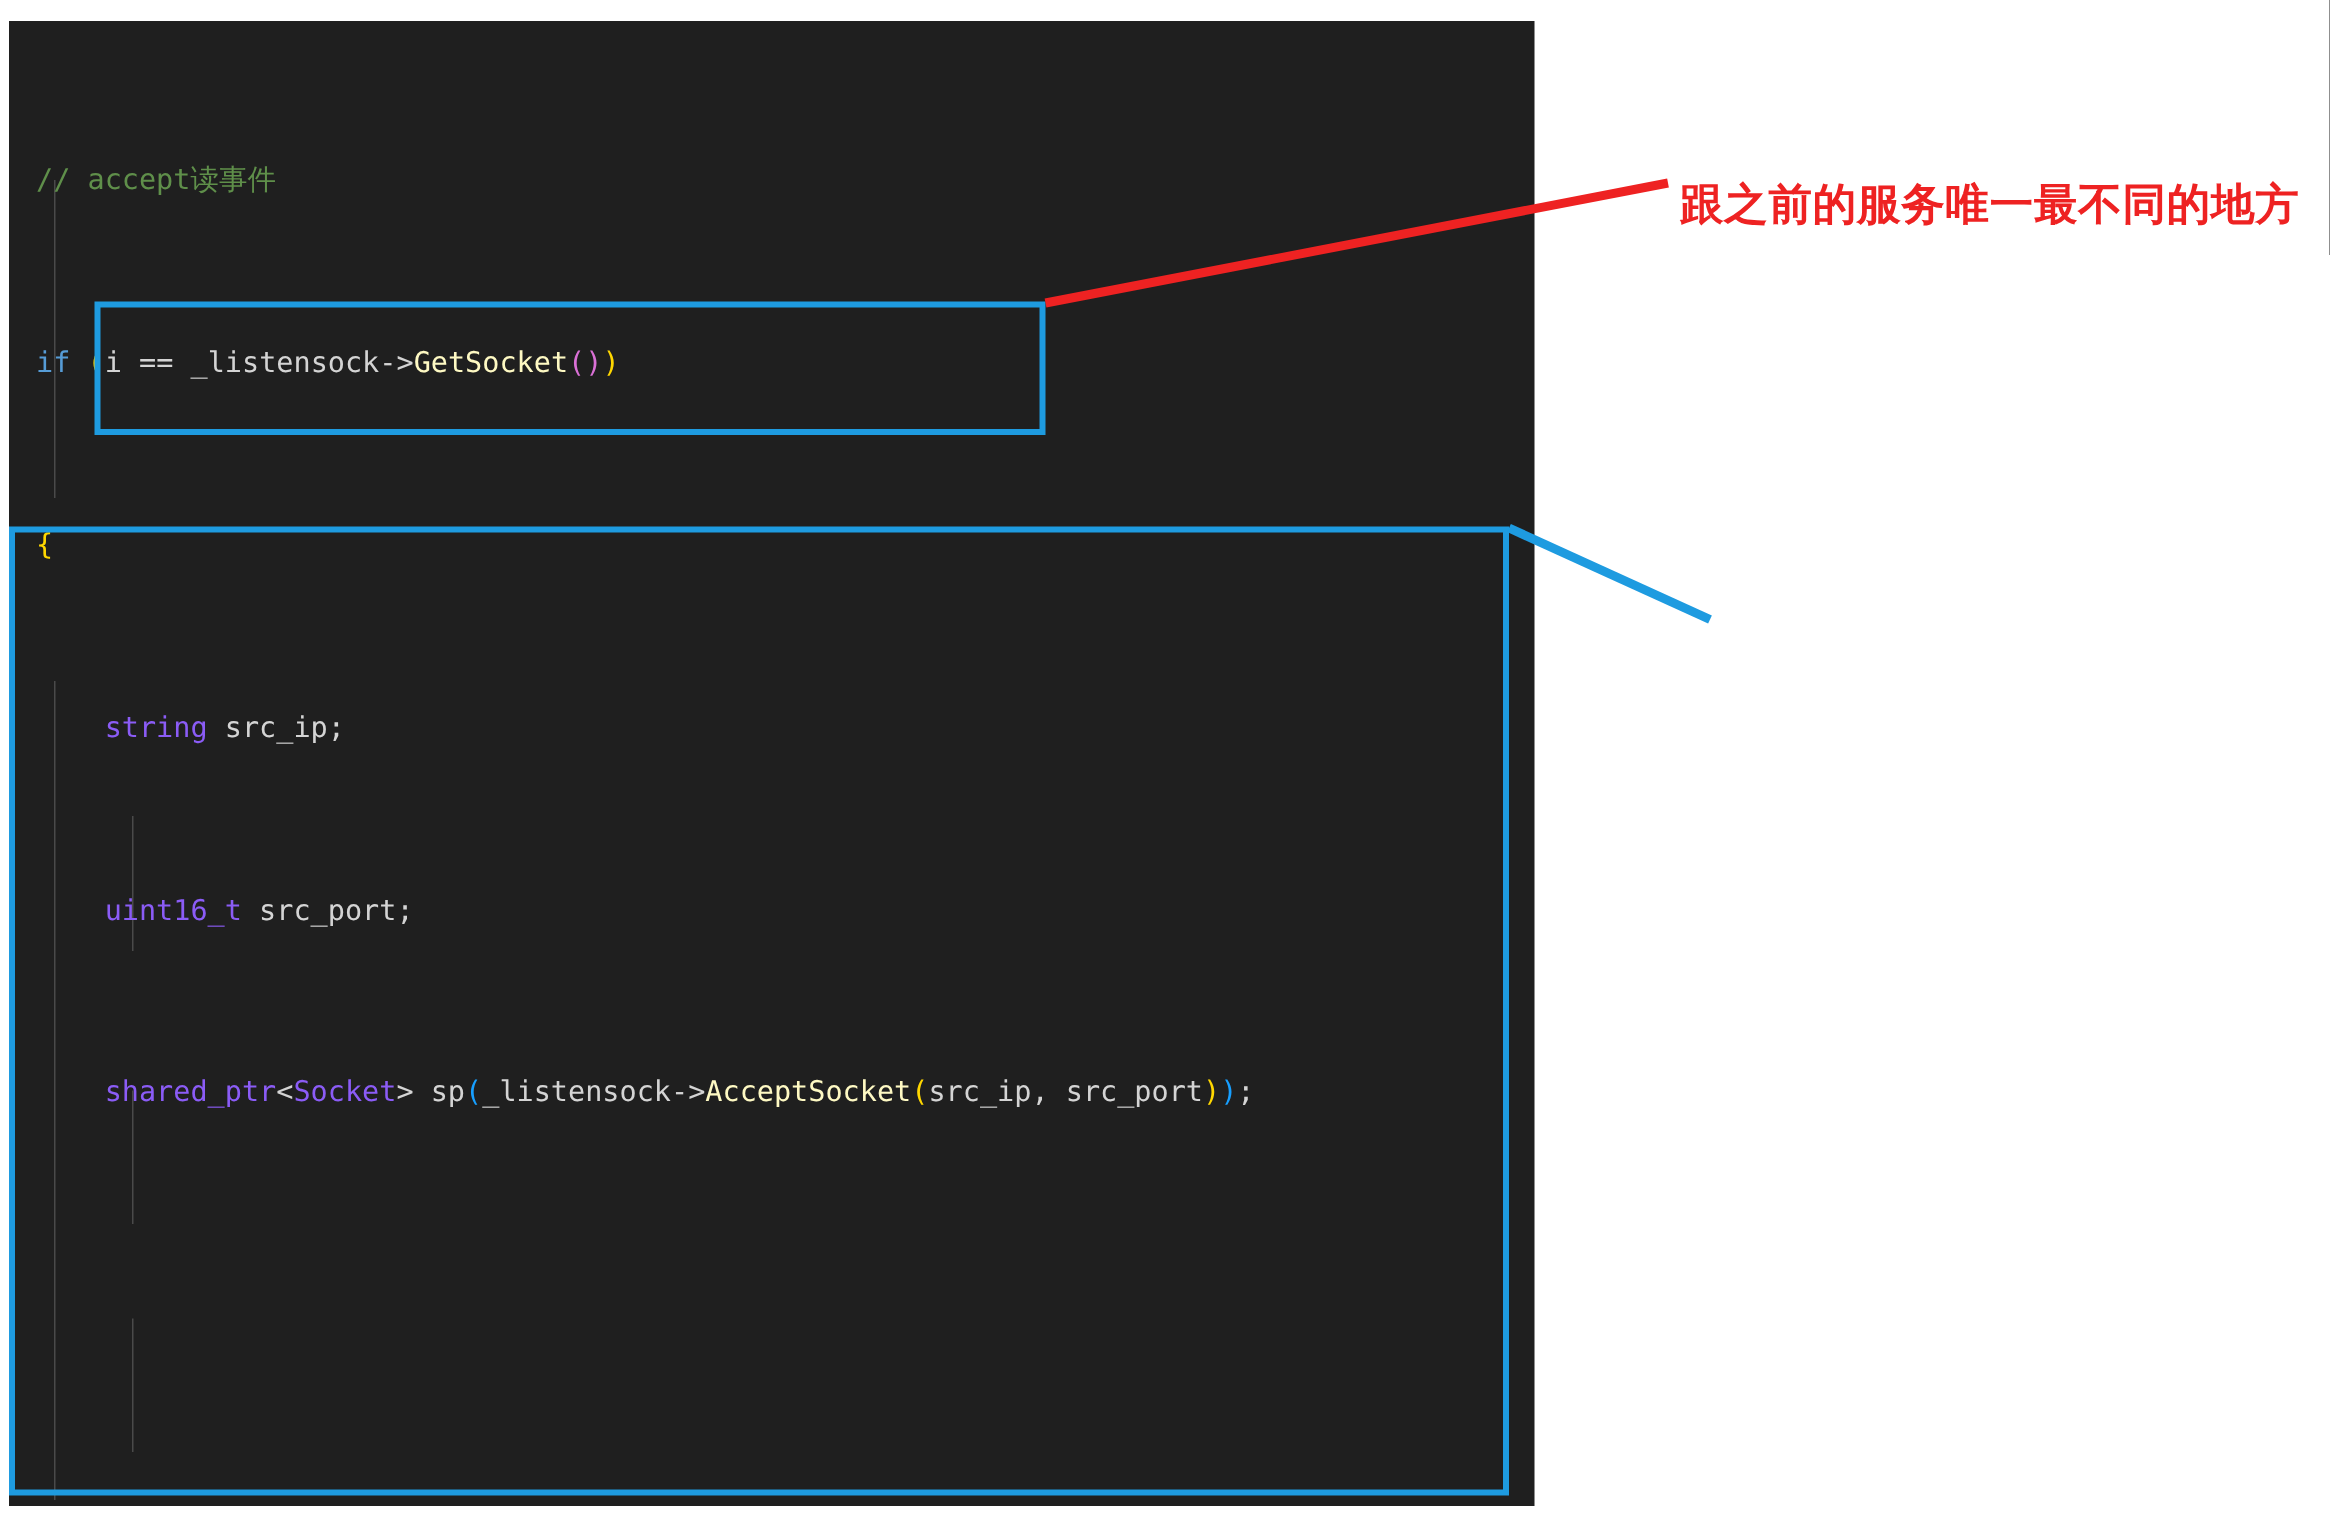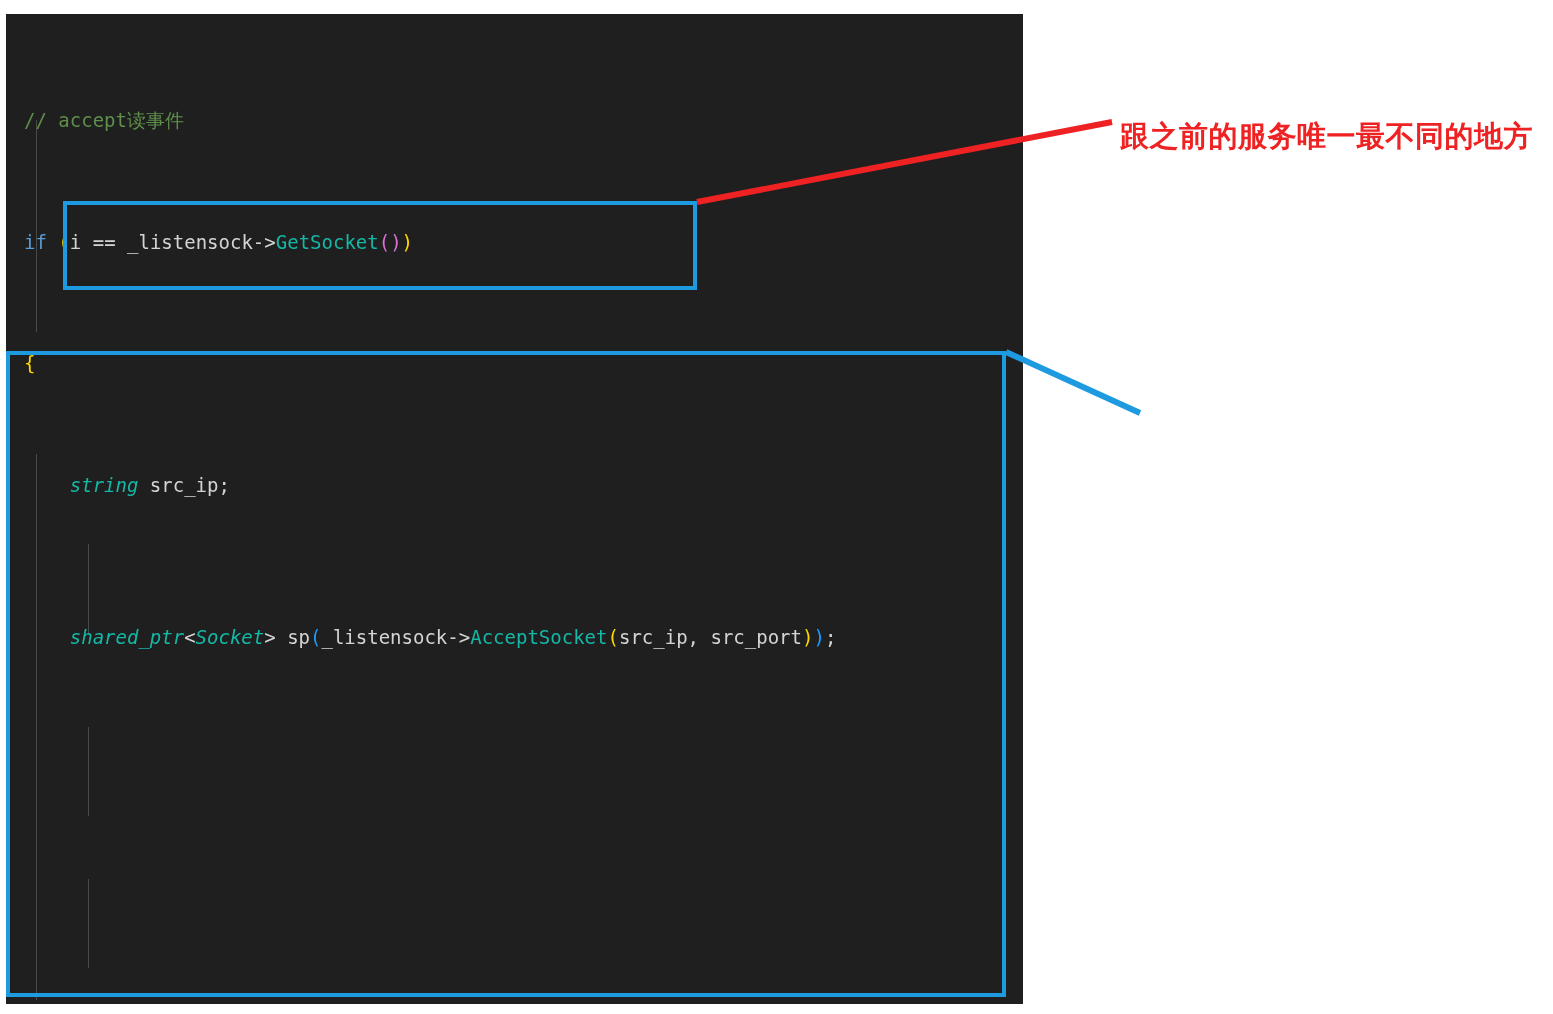--- a/index.html
+++ b/index.html
@@ -45,23 +45,23 @@
   }
 
   
   .guide {
     position: absolute;
     width: 1px;
     background: #4a4a4a;
   }          
   .c-comcn { color: #5f8f4a; }          
   .c-kw    { color: #569CD6; }          
-  .c-type  { color: #14b8a6; font-style: italic; }          
+  .c-type  { color: #8b5cf6; }          
   .c-var   { color: #D4D4D4; }          
-  .c-fn    { color: #14b8a6; }          
+  .c-fn    { color: #fef9c3; }          
   .c-p1    { color: #FFD700; }          
   .c-p2    { color: #DA70D6; }          
   .c-p3    { color: #179FFF; }          
   .c-op    { color: #D4D4D4; }
 
   
   #overlay {
     position: absolute;
     left: 0; top: 0;
     width: 1553px; height: 912px;
@@ -96,20 +96,21 @@
   <div id="code">
 
     <div class="ln"><span class="c-comcn">// accept读事件</span></div>
 
     <div class="ln"><span class="c-kw">if</span><span class="c-op"> </span><span class="c-p1">(</span><span class="c-var">i</span><span class="c-op"> == </span><span class="c-var">_listensock</span><span class="c-op">-&gt;</span><span class="c-fn">GetSocket</span><span class="c-p2">(</span><span class="c-p2">)</span><span class="c-p1">)</span></div>
 
     <div class="ln"><span class="c-p1">{</span></div>
 
     <div class="ln">    <span class="c-type">string</span><span class="c-op"> </span><span class="c-var">src_ip</span><span class="c-op">;</span></div>
 
+    <div class="ln">    <span class="c-type">uint16_t</span><span class="c-op"> </span><span class="c-var">src_port</span><span class="c-op">;</span></div>
 
     <div class="ln">    <span class="c-type">shared_ptr</span><span class="c-op">&lt;</span><span class="c-type">Socket</span><span class="c-op">&gt; </span><span class="c-var">sp</span><span class="c-p3">(</span><span class="c-var">_listensock</span><span class="c-op">-&gt;</span><span class="c-fn">AcceptSocket</span><span class="c-p1">(</span><span class="c-var">src_ip</span><span class="c-op">, </span><span class="c-var">src_port</span><span class="c-p1">)</span><span class="c-p3">)</span><span class="c-op">;</span></div>
 
 
 
     
 
     
 
     

